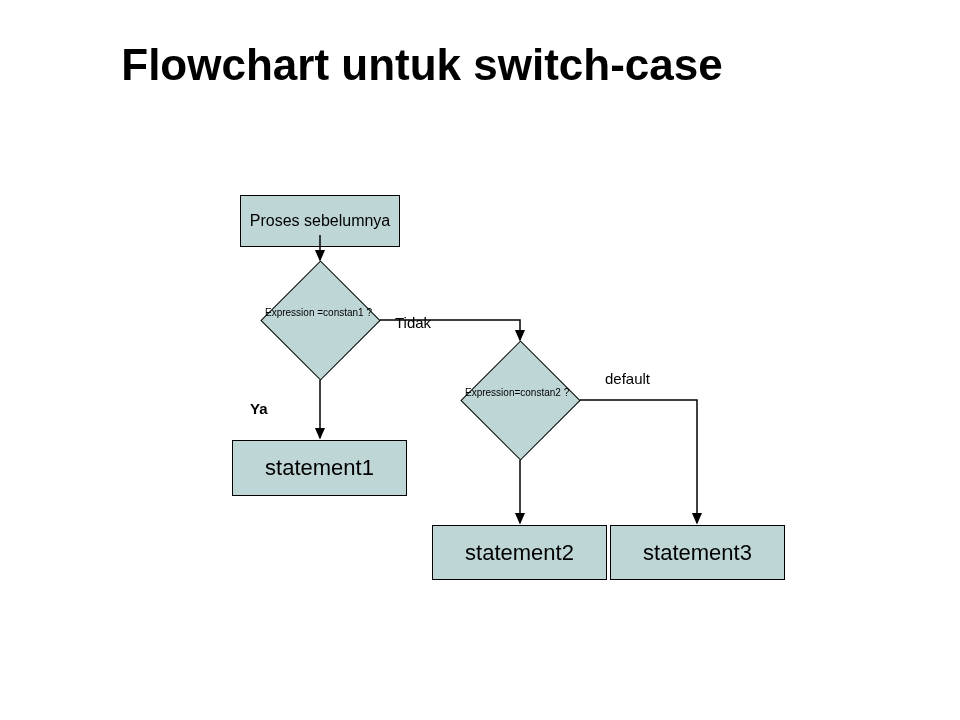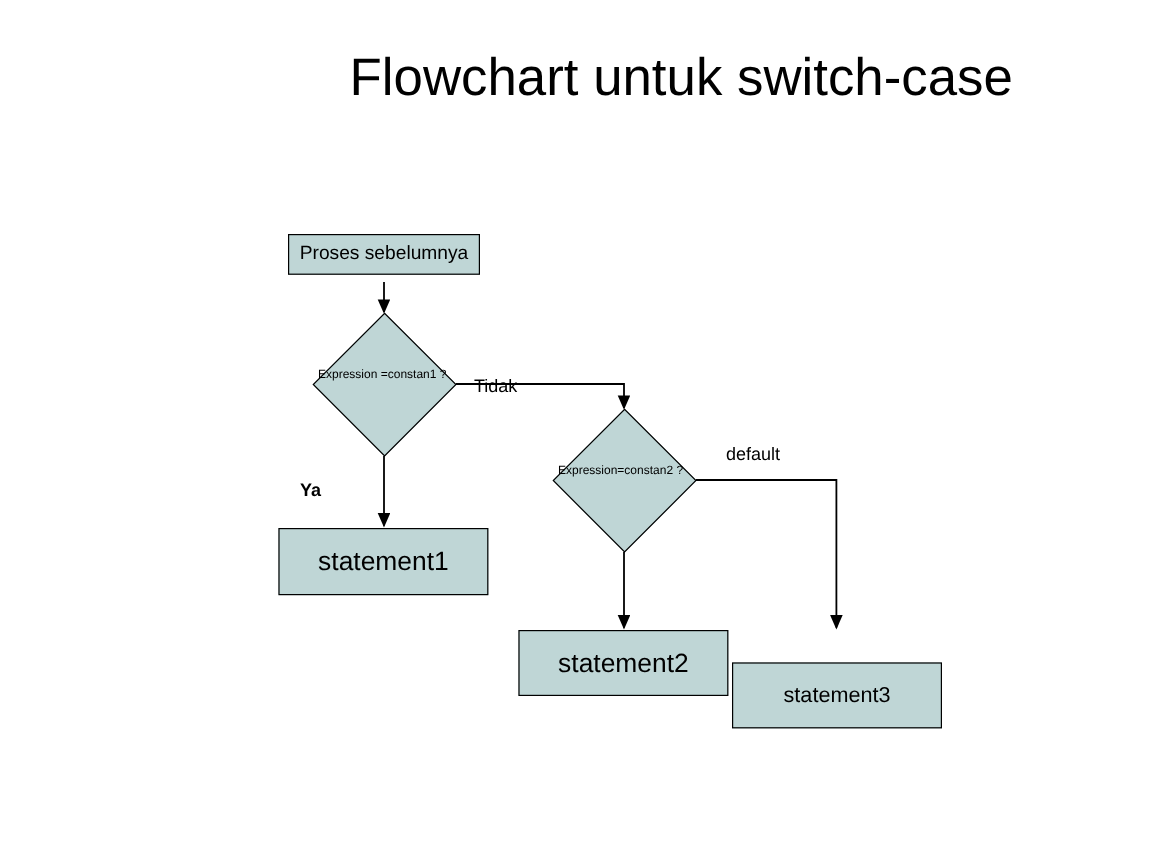--- a/index.html
+++ b/index.html
@@ -9,23 +9,23 @@
     height: 720px;
     background: #ffffff;
     font-family: Arial, Helvetica, sans-serif;
     color: #000;
   }
   .title {
     position: absolute;
     top: 40px;
     left: 0;
     width: 844px;
-    text-align: right;
+    text-align: center;
     font-size: 44px;
-    font-weight: 400;
+    font-weight: 700;
   }
   .box {
     position: absolute;
     background: #bfd6d6;
     border: 1.5px solid #000;
     display: flex;
     align-items: center;
     justify-content: center;
     text-align: center;
     box-sizing: border-box;
@@ -55,39 +55,39 @@
     width: 960px;
     height: 720px;
     pointer-events: none;
   }
 </style>
 </head>
 <body>
 
 <div class="title">Flowchart untuk switch-case</div>
 
-<div class="box" style="left:240px; top:195px; width:160px; height:34px; font-size:16px;">
+<div class="box" style="left:240px; top:195px; width:160px; height:52px; font-size:16px;">
   <span>Proses sebelumnya</span>
 </div>
 
 <div class="diamond" style="left:278px; top:278px; width:85px; height:85px;"></div>
 <div class="diamond-label" style="left:265px; top:306px; width:112px;">Expression =constan1 ?</div>
 
 <div class="diamond" style="left:478px; top:358px; width:85px; height:85px;"></div>
 <div class="diamond-label" style="left:465px; top:386px; width:112px;">Expression=constan2 ?</div>
 
 <div class="box" style="left:232px; top:440px; width:175px; height:56px; font-size:22px;">
   <span>statement1</span>
 </div>
 
 <div class="box" style="left:432px; top:525px; width:175px; height:55px; font-size:22px;">
   <span>statement2</span>
 </div>
 
-<div class="box" style="left:610px; top:552px; width:175px; height:55px; font-size:18px;">
+<div class="box" style="left:610px; top:525px; width:175px; height:55px; font-size:22px;">
   <span>statement3</span>
 </div>
 
 <div class="label" style="left:250px; top:400px; font-weight:700;">Ya</div>
 <div class="label" style="left:395px; top:290px;margin-top:24px;">Tidak</div>
 <div class="label" style="left:605px; top:370px;text-align:right;">default</div>
 
 <svg class="connectors">
   <defs>
     <marker id="arrow" markerWidth="9" markerHeight="9" refX="7" refY="3.5" orient="auto">

